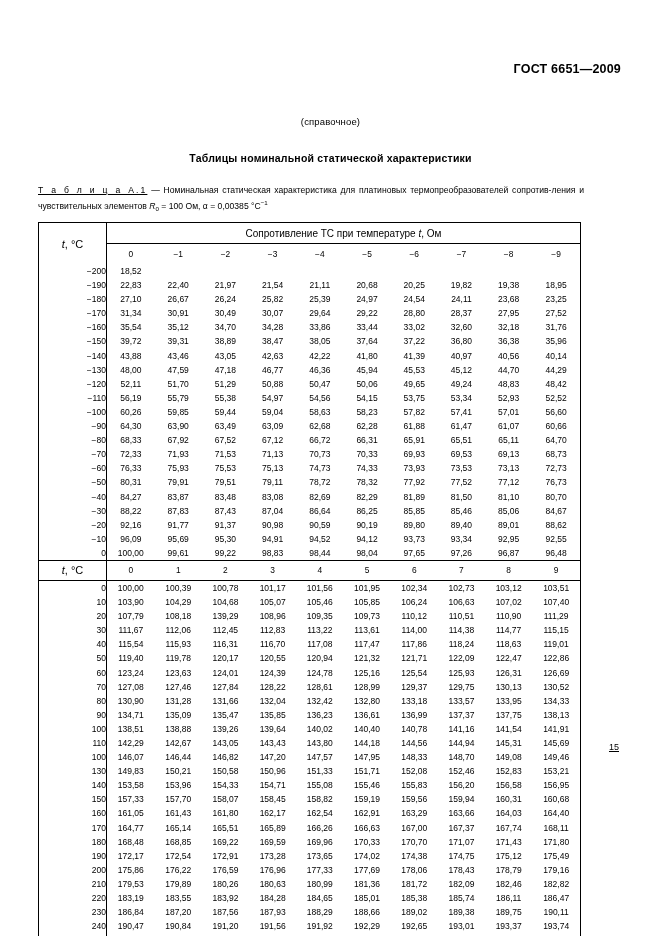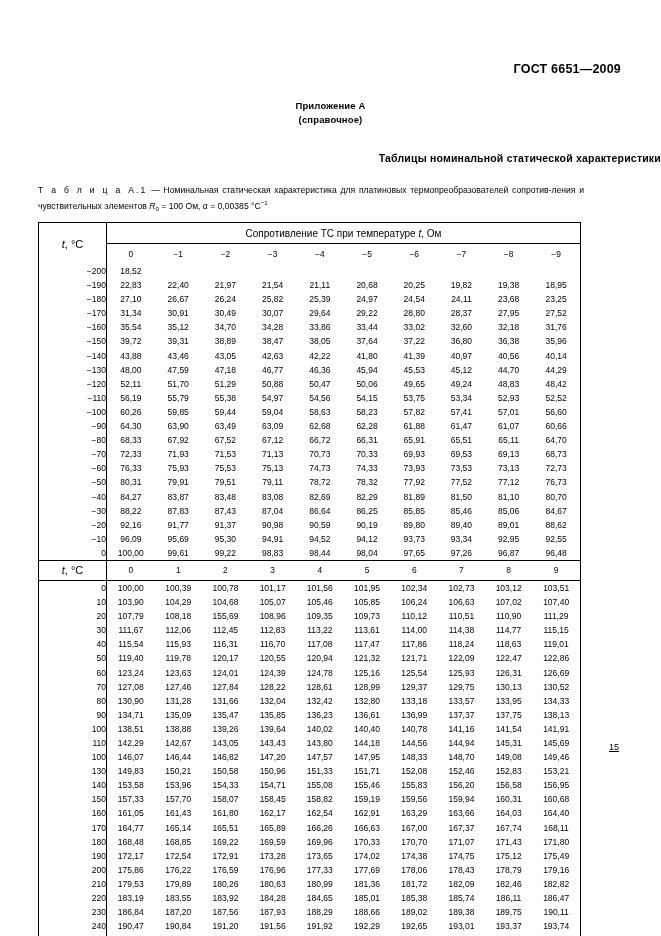--- a/index.html
+++ b/index.html
@@ -40,47 +40,49 @@
     width: 661px;
     text-align: center;
   }
   .annex-line {
     font-size: 9.5px;
     font-weight: bold;
     line-height: 14px;
     letter-spacing: 0.15px;
   }
   .annex-sub {
-    font-weight: bold;
+    font-weight: normal;
+    margin-top: 16px;
   }
 
   
   .section-title {
     position: absolute;
     top: 152px;
     left: 0;
     width: 661px;
-    text-align: right;
+    text-align: center;
     font-size: 10.5px;
     font-weight: bold;
     letter-spacing: 0.2px;
   }
 
   
   .tbl-caption {
     position: absolute;
     top: 184px;
     left: 38px;
     width: 546px;
     font-size: 8.6px;
     line-height: 12.6px;
     text-align: justify;
   }
   .tbl-caption .spaced {
     letter-spacing: 2.1px;
+    text-decoration: underline;
   }
   .tbl-caption i { font-style: italic; }
   .tbl-caption sub { font-size: 6.2px; vertical-align: -2px; }
   .tbl-caption sup { font-size: 6.2px; vertical-align: 4px; }
 
   
   .nsc-table {
     position: absolute;
     top: 222px;
     left: 38px;
@@ -148,21 +150,20 @@
   }
 </style>
 </head>
 <body>
 
 <div class="page">
 
   <div class="doc-header">ГОСТ 6651—2009</div>
 
   <div class="annex">
-    <div class="annex-line">Приложение А</div>
     <div class="annex-line annex-sub">(справочное)</div>
   </div>
 
   <div class="section-title">Таблицы номинальной статической характеристики</div>
 
   <div class="tbl-caption">
     <span class="spaced">Т а б л и ц а  А.1</span><span> — </span><span>Номинальная статическая характеристика для платиновых термопреобразователей сопротив-</span><span>ления и чувствительных элементов </span><i>R</i><sub>0</sub><span> = 100 Ом, </span><span>α</span><span> = 0,00385 °C</span><sup>−1</sup>
   </div>
 
   <table class="nsc-table">
@@ -492,21 +493,21 @@
           <td>105,85</td>
           <td>106,24</td>
           <td>106,63</td>
           <td>107,02</td>
           <td>107,40</td>
         </tr>
         <tr class="data-row">
           <td class="tcell">20</td>
           <td>107,79</td>
           <td>108,18</td>
-          <td>155,69</td>
+          <td>139,29</td>
           <td>108,96</td>
           <td>109,35</td>
           <td>109,73</td>
           <td>110,12</td>
           <td>110,51</td>
           <td>110,90</td>
           <td>111,29</td>
         </tr>
         <tr class="data-row">
           <td class="tcell">30</td>

